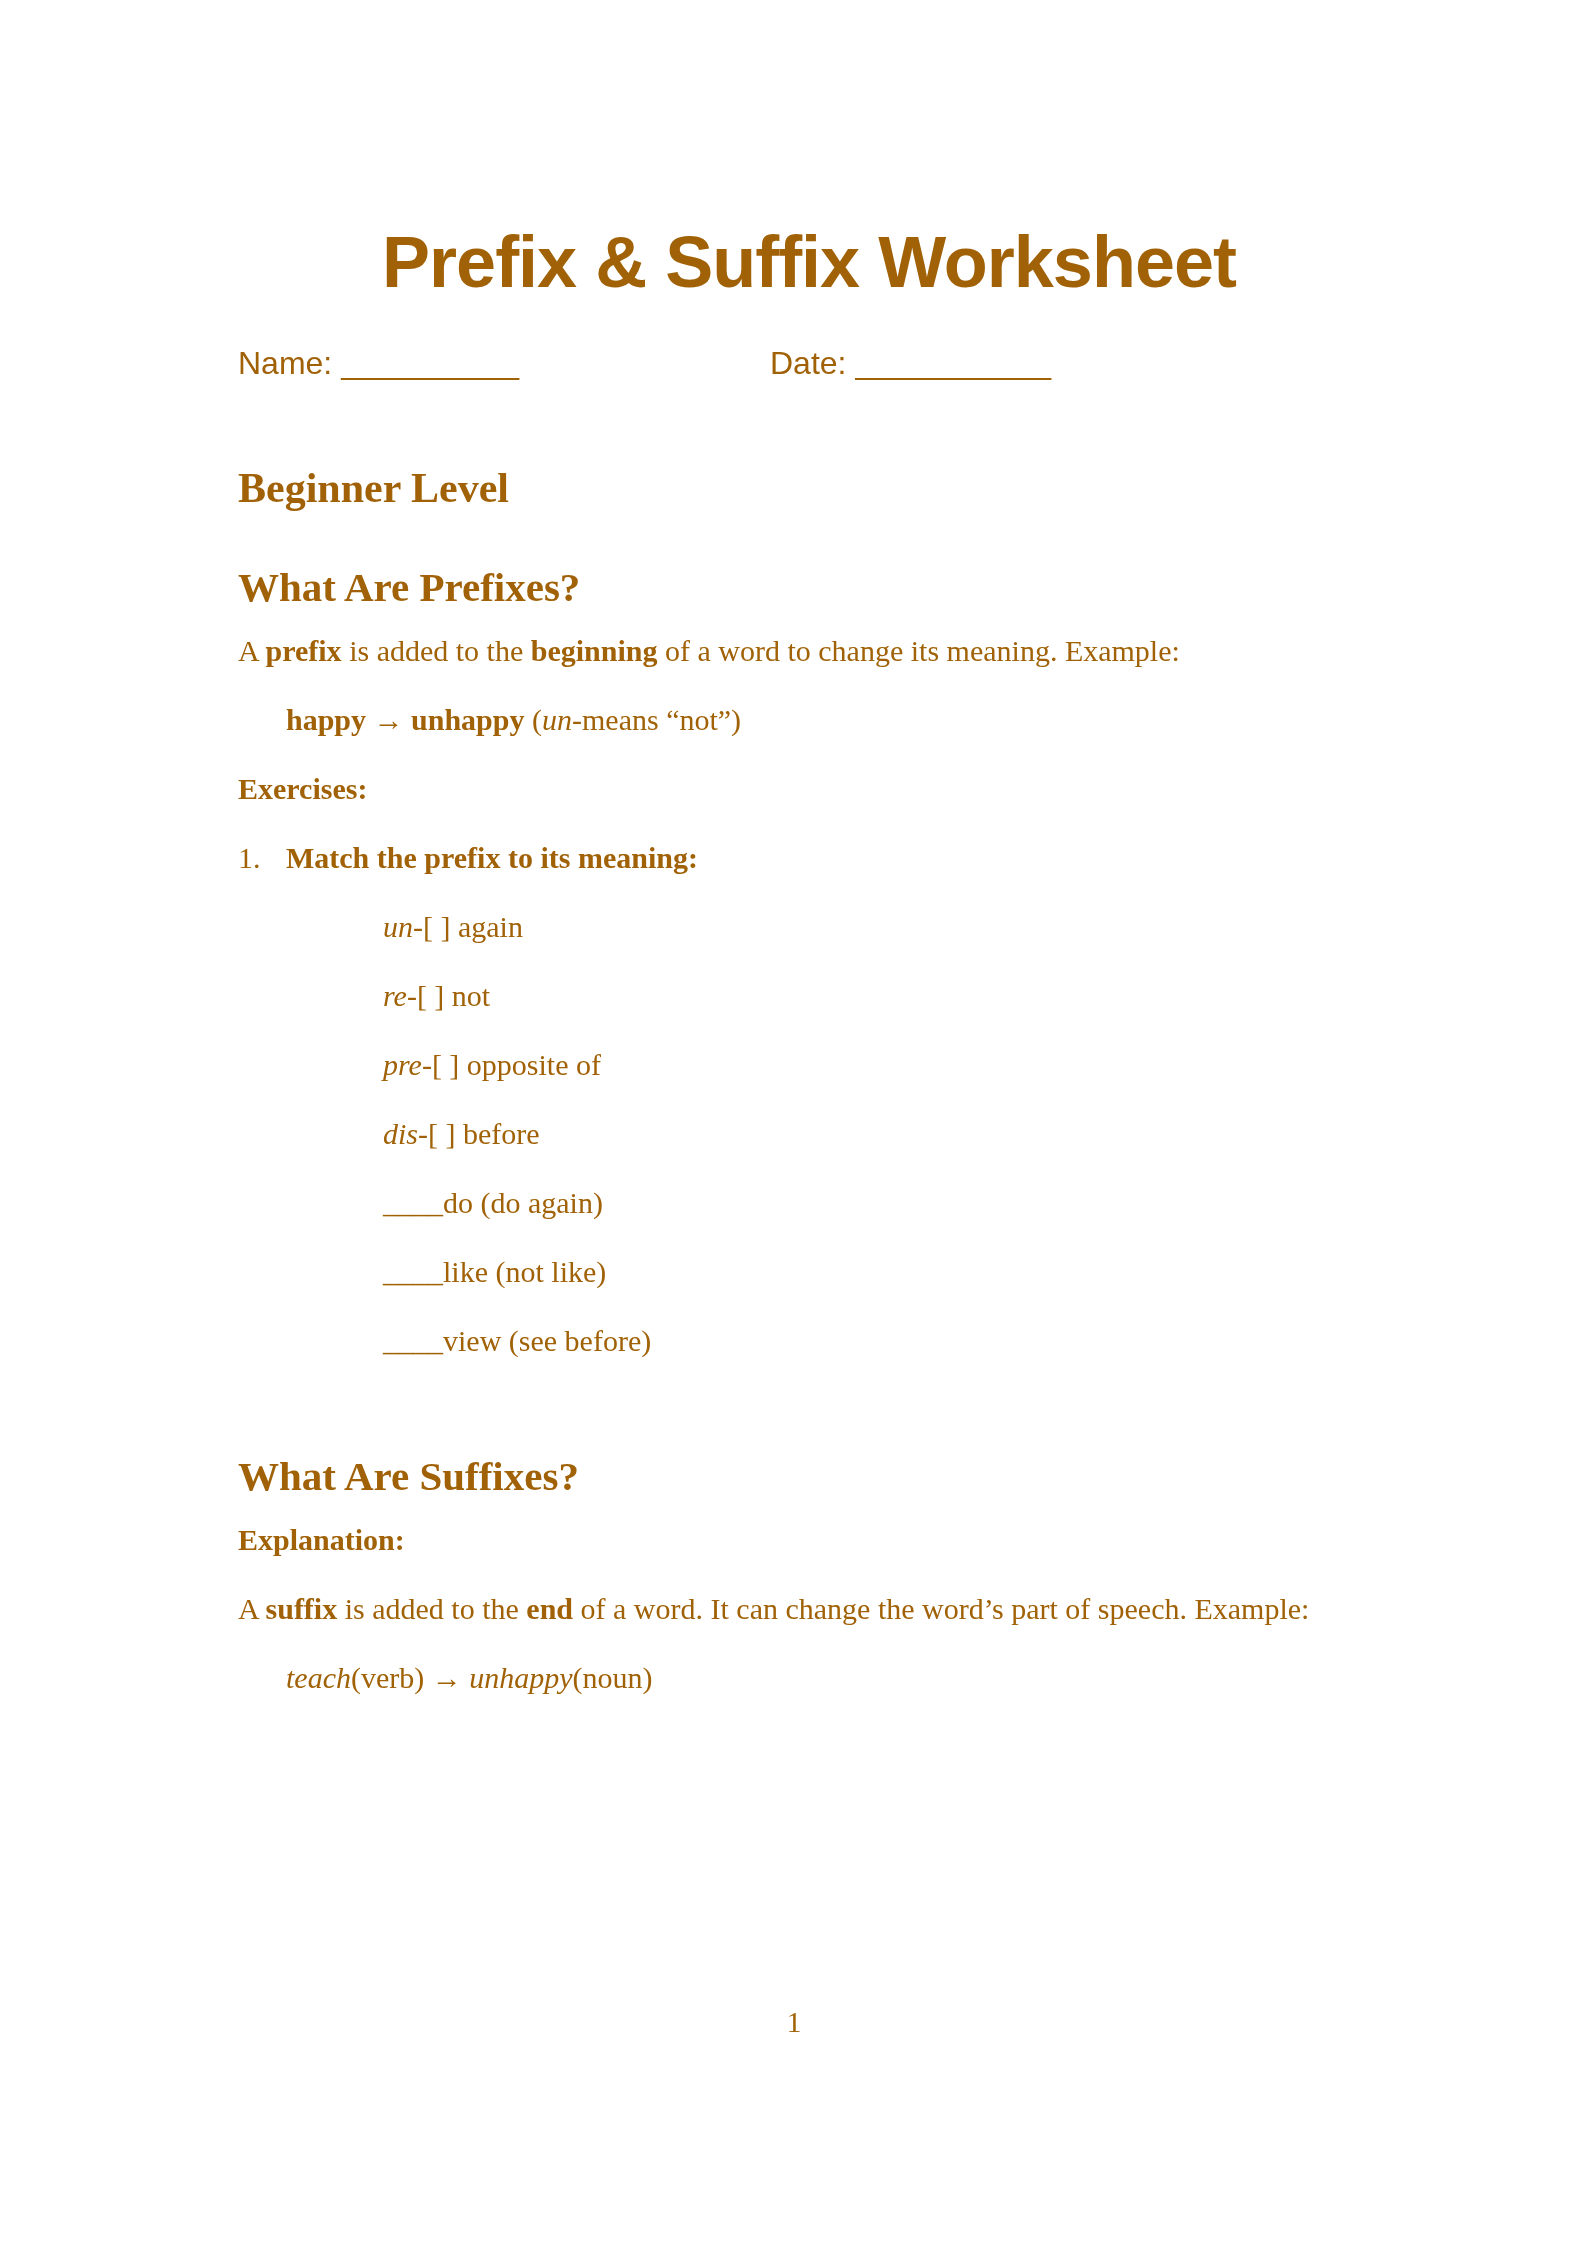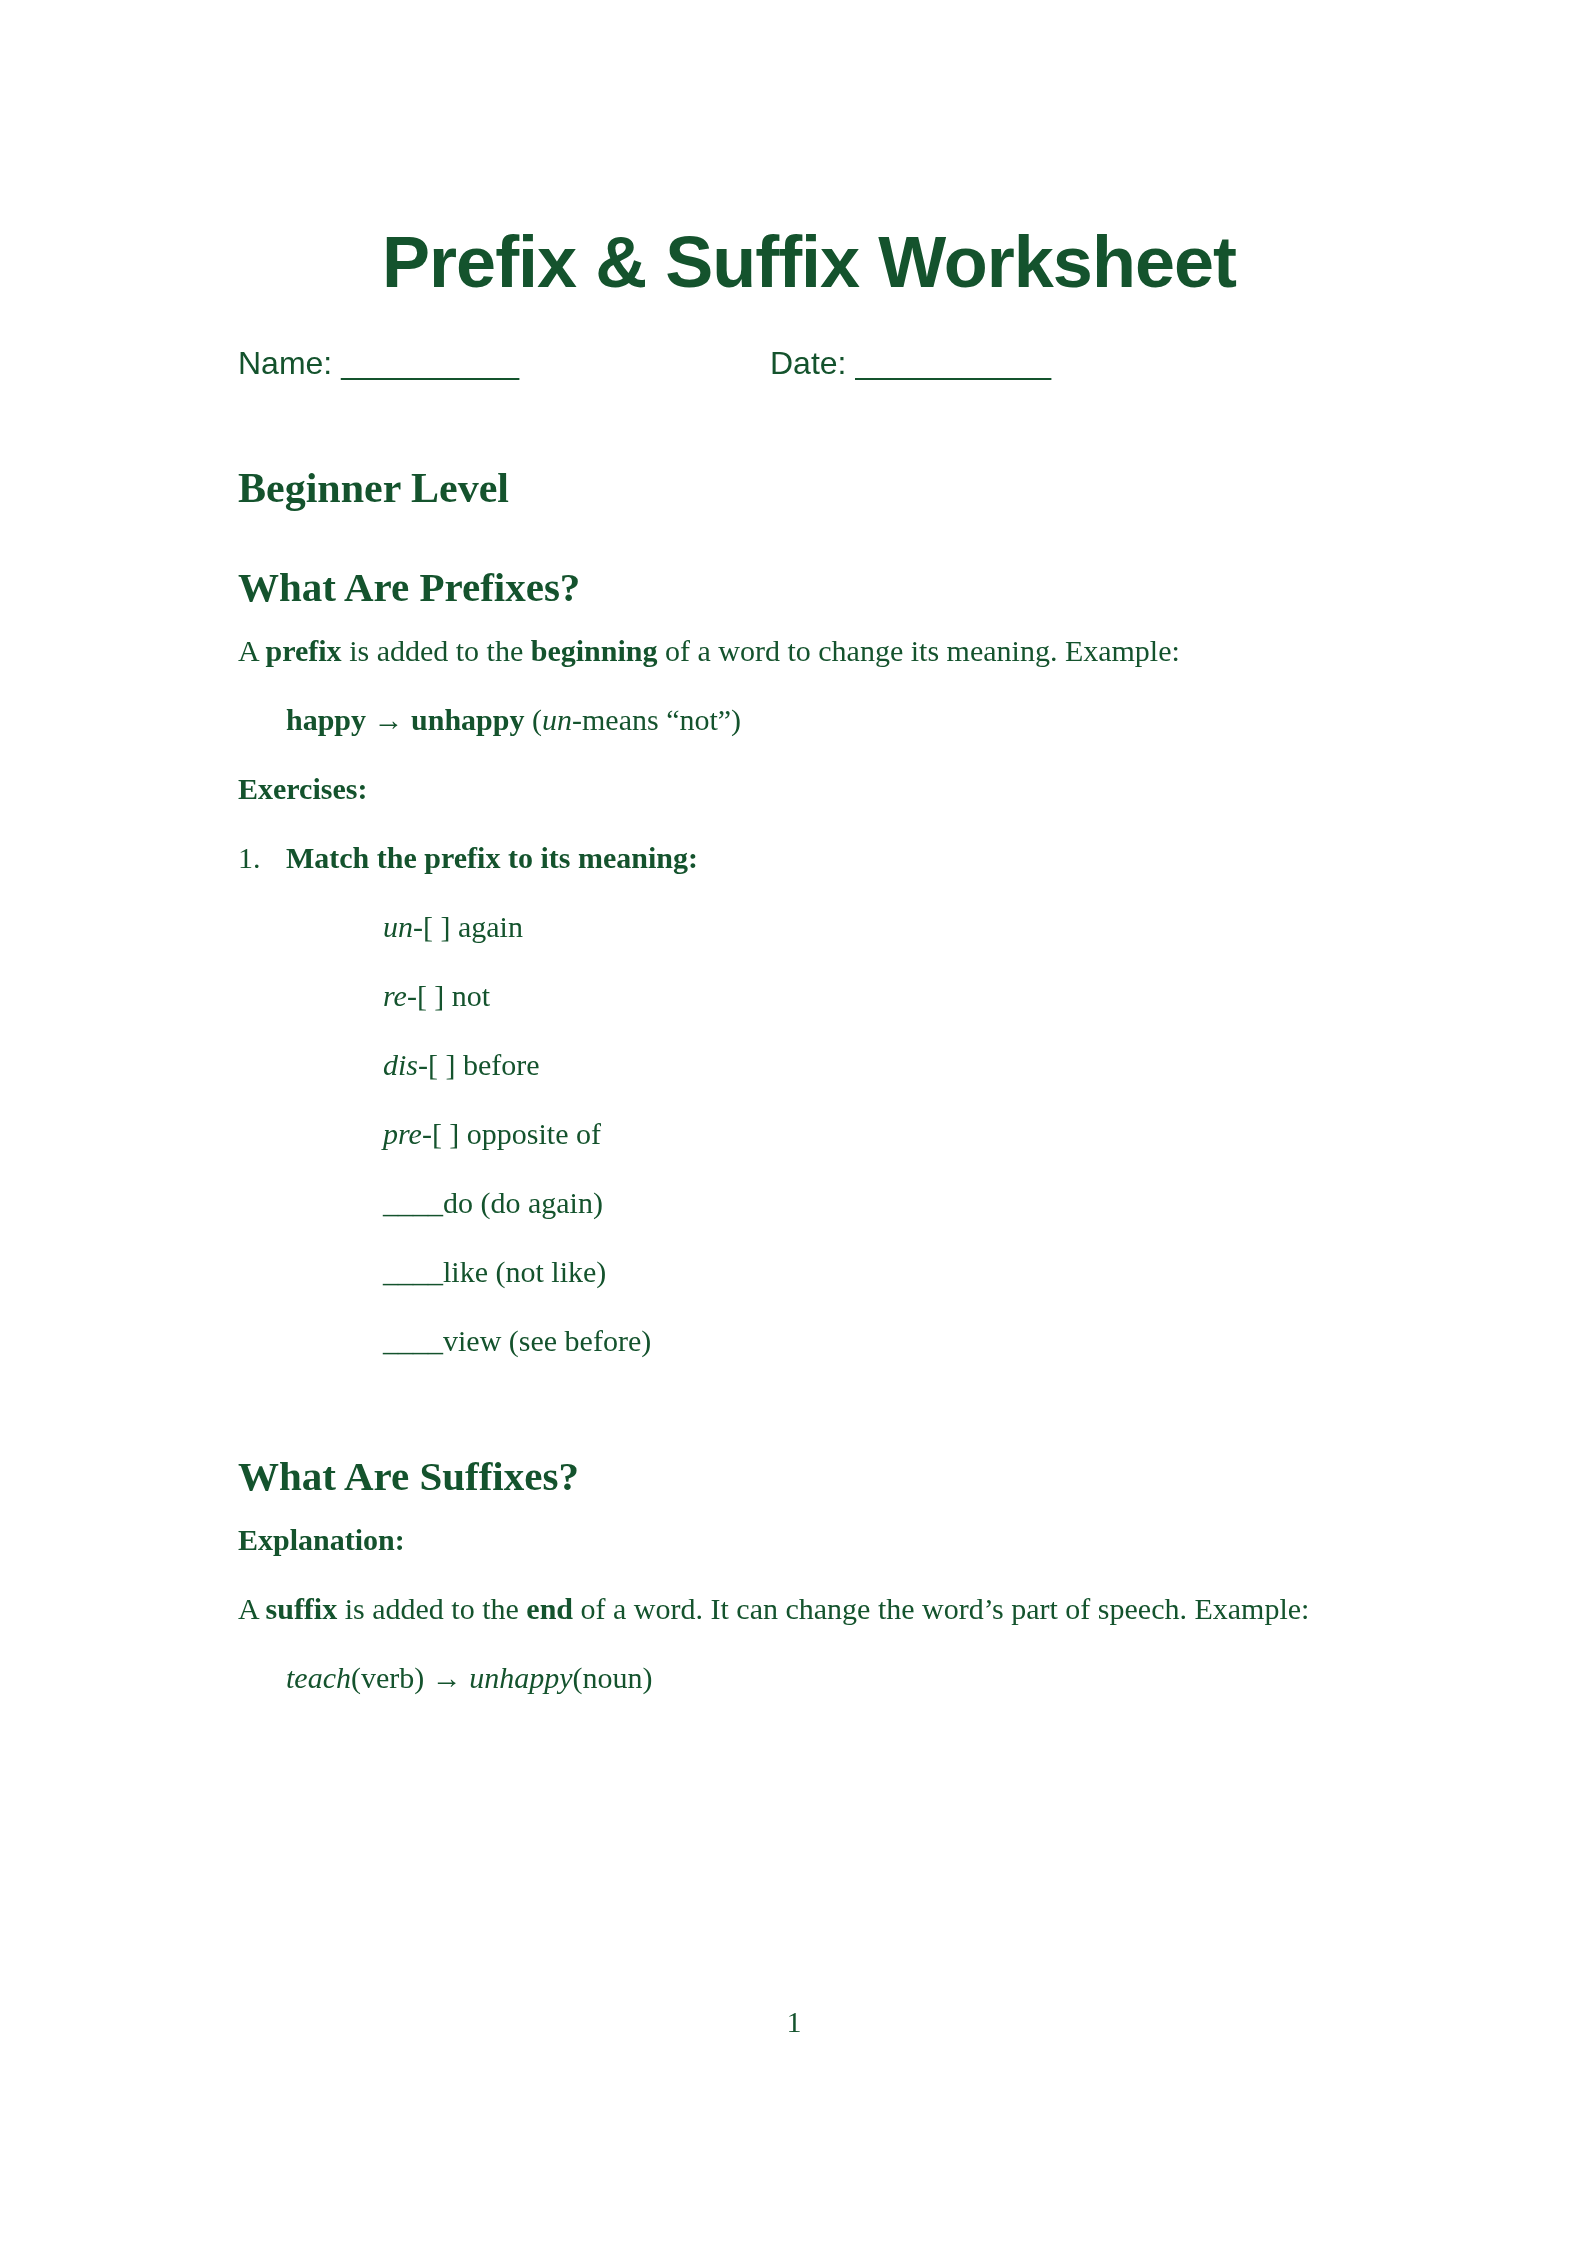--- a/index.html
+++ b/index.html
@@ -1,21 +1,21 @@
 <!DOCTYPE html>
 <html><head>
 <meta charset="utf-8">
 <style>
   html, body { margin: 0; padding: 0; background: #ffffff; }
   .page {
     position: relative;
     width: 1588px;
     height: 2245px;
     background: #ffffff;
-    color: #14532d;
+    color: #a16207;
     box-sizing: border-box;
     padding: 0 20px 0 238px;
     overflow: hidden;
     font-family: "Liberation Serif", serif;
   }
   .doc-title {
     margin: 225px 188px 0 0; 
     font-family: "Liberation Sans", sans-serif;
     font-weight: bold;
     font-size: 72px;
@@ -95,22 +95,22 @@
   <p class="body-line"><span>A </span><b>prefix</b><span> is added to the </span><b>beginning</b><span> of a word to change its meaning. Example:</span></p>
 
   <p class="body-line example-line"><b>happy</b><span> → </span><b>unhappy</b><span> (</span><i>un</i><span>-means “not”)</span></p>
 
   <p class="body-line"><b>Exercises:</b></p>
 
   <p class="body-line list-title"><span class="num">1.</span><b>Match the prefix to its meaning:</b></p>
 
   <p class="body-line indent-item"><i>un</i><span>-[ ] again</span></p>
   <p class="body-line indent-item"><i>re</i><span>-[ ] not</span></p>
+  <p class="body-line indent-item"><i>pre</i><span>-[ ] opposite of</span></p>
   <p class="body-line indent-item"><i>dis</i><span>-[ ] before</span></p>
-  <p class="body-line indent-item"><i>pre</i><span>-[ ] opposite of</span></p>
 
 
   <p class="body-line indent-item"><span>____</span><span>do (do again)</span></p>
   <p class="body-line indent-item"><span>____</span><span>like (not like)</span></p>
   <p class="body-line indent-item"><span>____</span><span>view (see before)</span></p>
 
   <h3 class="section-heading suffix-gap">What Are Suffixes?</h3>
 
   <p class="body-line"><b>Explanation:</b></p>
 

